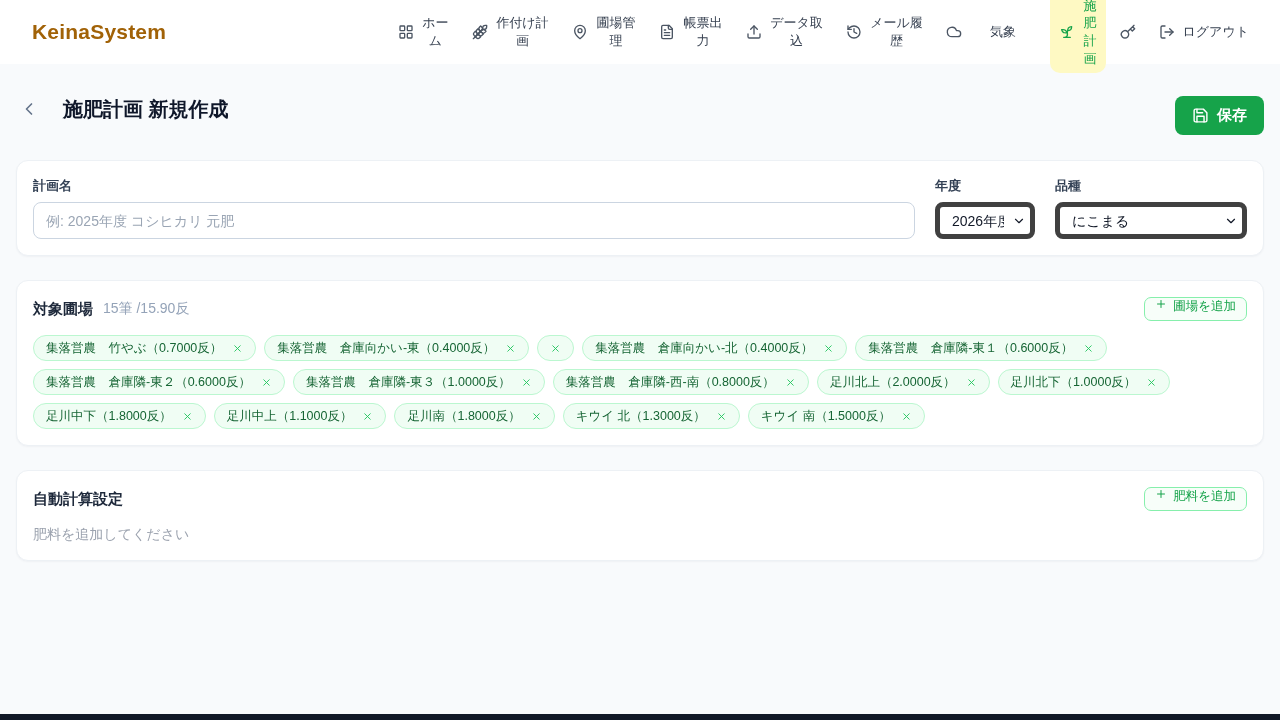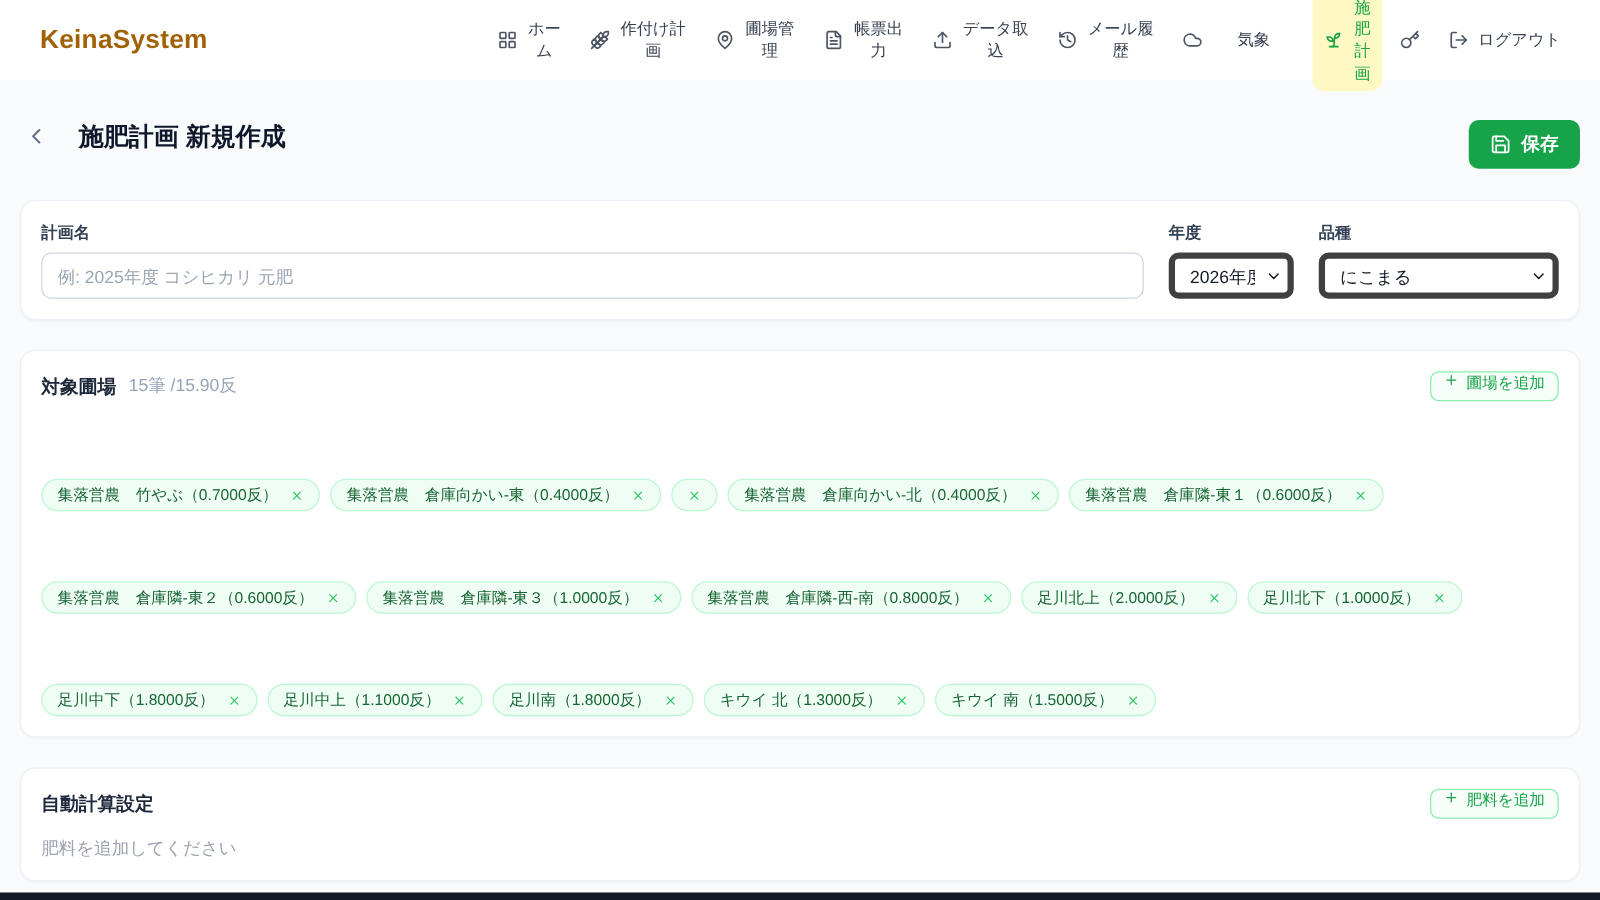--- a/index.html
+++ b/index.html
@@ -91,21 +91,21 @@
     border:1px solid #86efac; color:#16a34a; background:#f7fef9;
     border-radius:7px; height:24px; padding:0 10px; font-size:12.5px;
     cursor:pointer; font-family:inherit;
   }
   .add-btn .icon { width:12px; height:12px; }
 
   .chips { display:flex; flex-wrap:wrap; gap:8px; margin-top:14px; }
   .chip {
     display:flex; align-items:center; gap:10px;
     background:#f0fdf4; border:1px solid #bbf7d0; color:#166534;
-    border-radius:999px; height:26px; padding:0 12px; font-size:12.5px;margin-top:48px;
+    border-radius:999px; height:26px; padding:0 12px; font-size:12.5px;
   }
   .chip-remove {
     background:none; border:none; padding:0; margin:0; color:#22c55e;
     cursor:pointer; display:flex; align-items:center;
   }
   .chip-remove .icon { width:11px; height:11px; }
 
   .empty-text { margin-top:15px; font-size:14px; color:#9ca3af; }
 
   .bottom-bar { position:absolute; left:0; right:0; bottom:0; height:6px; background:#111827; }

